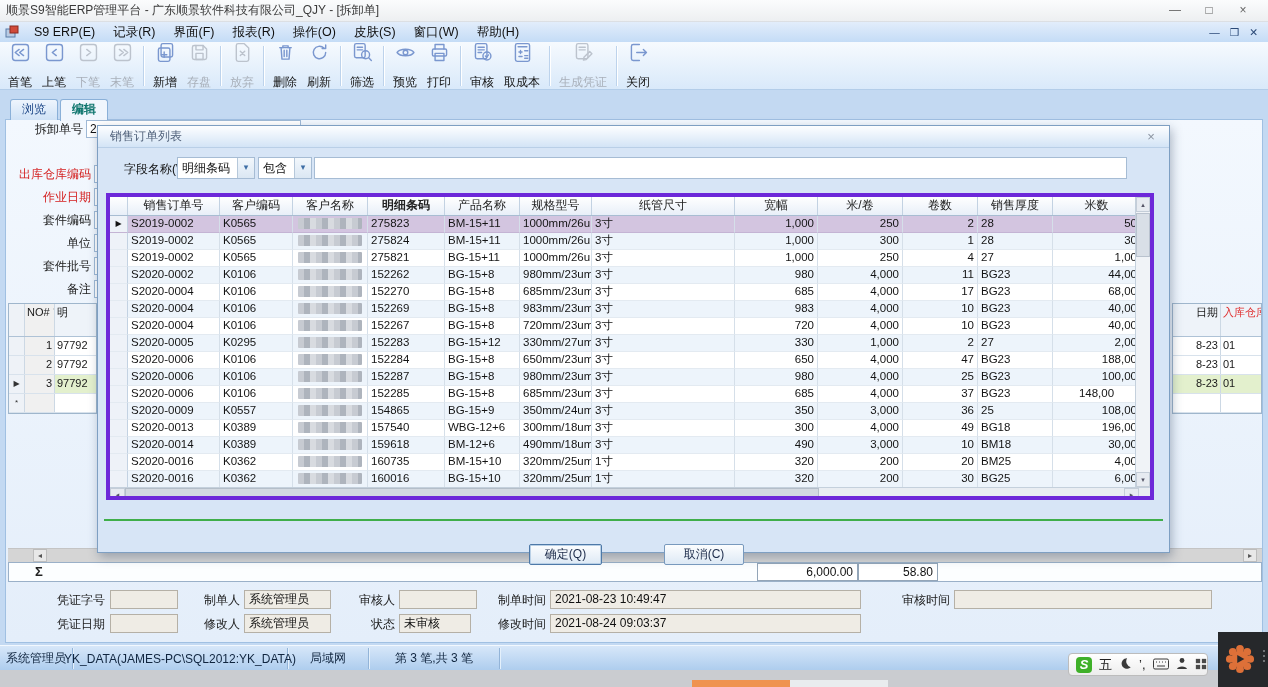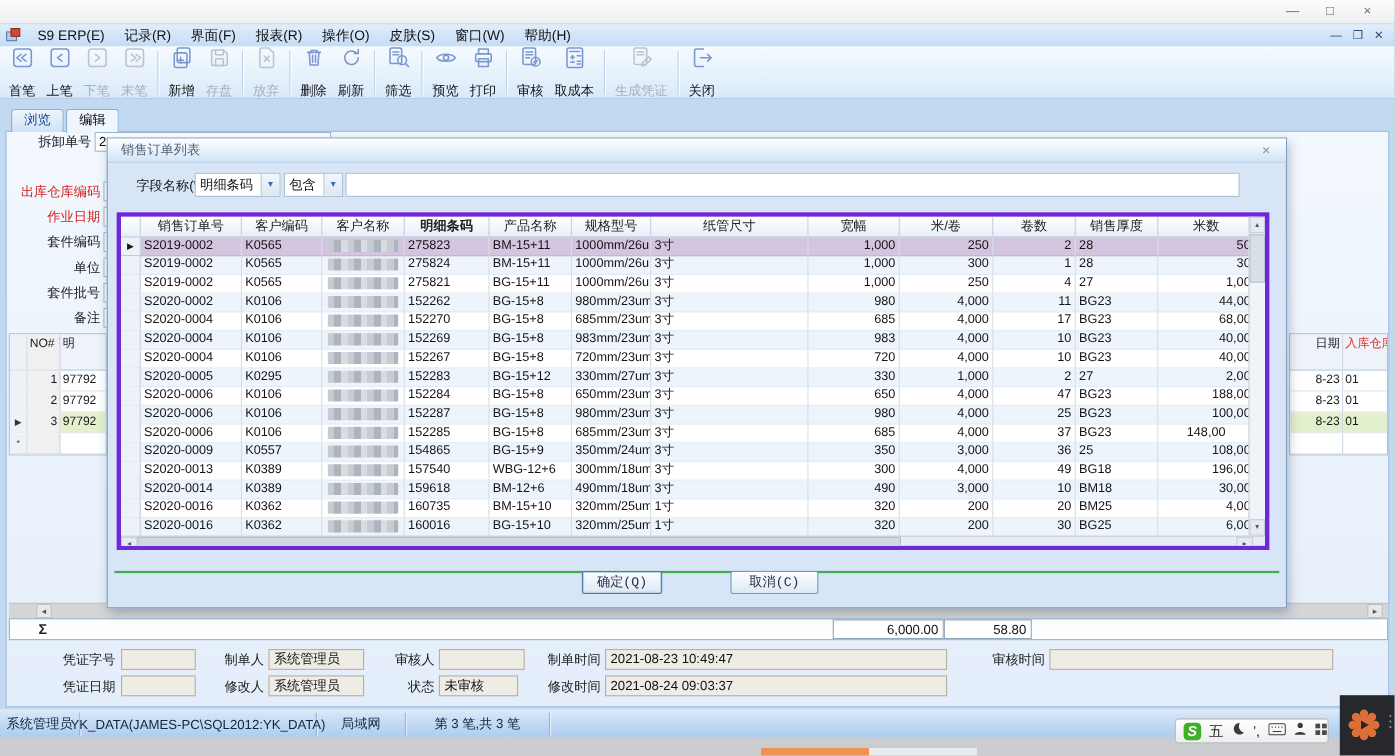--- a/index.html
+++ b/index.html
@@ -31,21 +31,21 @@
   .tb-btn.disabled .tb-icon svg *{stroke:#bcc3cd;}
   .tb-btn.disabled .tb-label{color:#a9b0ba;}
   .tb-sep{width:1px;height:40px;background:#bdd3ec;box-shadow:1px 0 0 #ffffff;margin:0 4px;flex:none;}
   
   .workspace-bg{position:absolute;left:0;top:90px;width:1268px;height:555px;background:#c3d9f2;}
   .form-panel{position:absolute;left:5px;top:119px;width:1258px;height:524px;box-sizing:border-box;
     background:linear-gradient(#f3f8fe,#e4eefa);border:1px solid #a0c0e2;}
   .tabs{position:absolute;left:10px;top:99px;display:flex;gap:2px;}
   .tab{height:20px;padding:0 11px;font-size:12px;line-height:19px;border:1px solid #8ab0d8;border-bottom:none;
     border-radius:3px 3px 0 0;background:linear-gradient(#eef5fd,#cfe2f6);color:#1c4687;}
-  .tab.active{background:#f0f6fd;color:#000000;font-weight:normal;height:21px;text-align:right;}
+  .tab.active{background:#f0f6fd;color:#0f766e;font-weight:bold;height:21px;text-align:right;}
   .fld-label{position:absolute;height:14px;line-height:14px;font-size:12px;text-align:right;color:#1b1b1b;white-space:nowrap;}
   .fld-label.req{color:#d42020;}
   .fld-box{position:absolute;width:215px;height:18px;box-sizing:border-box;background:#fff;
     border:1px solid #9fb9d6;font-size:12px;line-height:16px;padding:0 3px;color:#111;overflow:hidden;}
   
   .bgrid{position:absolute;background:#fff;border:1px solid #9fb6cc;font-size:11px;color:#191919;box-sizing:border-box;}
   #left-grid{left:8px;top:303px;width:89px;}
   #right-grid{left:1172px;top:303px;width:90px;}
   .bg-hrow{display:flex;height:32px;background:#eef3f9;border-bottom:1px solid #aec2d6;align-items:center;}
   .bg-row{display:flex;height:18px;border-bottom:1px solid #d8e2ec;background:#fff;}
@@ -102,22 +102,22 @@
     background:repeating-linear-gradient(90deg,#c7cbd2 0 6px,#aeb4bd 6px 12px,#d8dbe0 12px 18px);}
   .vscroll{position:absolute;right:0;top:0;width:15px;height:290px;background:#f0f3f7;border-left:1px solid #c4d0dc;box-sizing:border-box;}
   .vs-btn{position:absolute;left:0;width:14px;height:15px;background:#e7ebf1;border:1px solid #c4cdd8;
     box-sizing:border-box;text-align:center;font-size:7px;line-height:13px;color:#556;}
   .vthumb{position:absolute;left:0;top:16px;width:14px;height:44px;background:#d9dfe7;border:1px solid #b9c2ce;box-sizing:border-box;}
   .hscroll{position:absolute;left:0;top:290px;width:1046px;height:15px;background:#e9edf2;border-top:1px solid #c4d0dc;box-sizing:border-box;}
   .hs-btn{position:absolute;top:0;width:15px;height:14px;background:#e7ebf1;border:1px solid #c4cdd8;
     box-sizing:border-box;text-align:center;font-size:7px;line-height:12px;color:#556;}
   .hthumb{position:absolute;left:15px;top:0;width:694px;height:14px;background:#d3d9e1;border:1px solid #b4bec9;box-sizing:border-box;}
   .dlg-green{position:absolute;left:6px;top:393px;width:1059px;height:2px;background:#3fae4a;}
-  .dlg-btn{position:absolute;top:393px;height:21px;font-size:12px;color:#1c2b4a;
-    background:linear-gradient(#fcfdfe,#dde9f5);border:1px solid #7899bd;border-radius:2px;font-family:Liberation Mono, monospace;}
+  .dlg-btn{position:absolute;top:418px;height:21px;font-size:12px;color:#1c2b4a;
+    background:linear-gradient(#fcfdfe,#dde9f5);border:1px solid #7899bd;border-radius:2px;font-family:Liberation Sans, sans-serif;}
   .dlg-btn.primary{border-color:#4e79a8;box-shadow:inset 0 0 0 1px #b9d0e6;}
   
   .statusbar{position:absolute;left:0;top:645px;width:1268px;height:25px;
     background:linear-gradient(#d7e7f9,#aecdee);border-top:1px solid #f2f8fe;box-sizing:border-box;}
   .sb-seg{position:absolute;top:2px;height:21px;border-right:1px solid #93b4d8;box-shadow:1px 0 0 #e4f0fb;
     display:flex;align-items:center;justify-content:center;font-size:12px;color:#10253f;box-sizing:border-box;white-space:nowrap;}
   .desktop{position:absolute;left:0;top:670px;width:1268px;height:17px;background:#caccd0;}
   .task-orange{position:absolute;left:692px;top:680px;width:98px;height:7px;background:#ef9350;}
   .task-white{position:absolute;left:790px;top:680px;width:98px;height:7px;background:#e9ecee;}
   
@@ -129,20 +129,21 @@
   .corner-app{position:absolute;left:1218px;top:632px;width:50px;height:55px;background:#26282b;z-index:31;}
   .corner-dots{position:absolute;right:3px;top:18px;display:flex;flex-direction:column;gap:3px;}
   .corner-dots i{width:2px;height:2px;background:#8a8d90;border-radius:50%;}
 </style>
 </head>
 <body>
 
 <div id="screen">
 
   <div class="titlebar">
+    <span>顺景S9智能ERP管理平台 - 广东顺景软件科技有限公司_QJY - [拆卸单]</span>
     <span class="win-controls">
       <span class="wc">—</span>
       <span class="wc">□</span>
       <span class="wc">×</span>
     </span>
   </div>
 
   <div class="menubar">
     <span class="app-ico">
       <svg width="14" height="14" viewBox="0 0 14 14">

